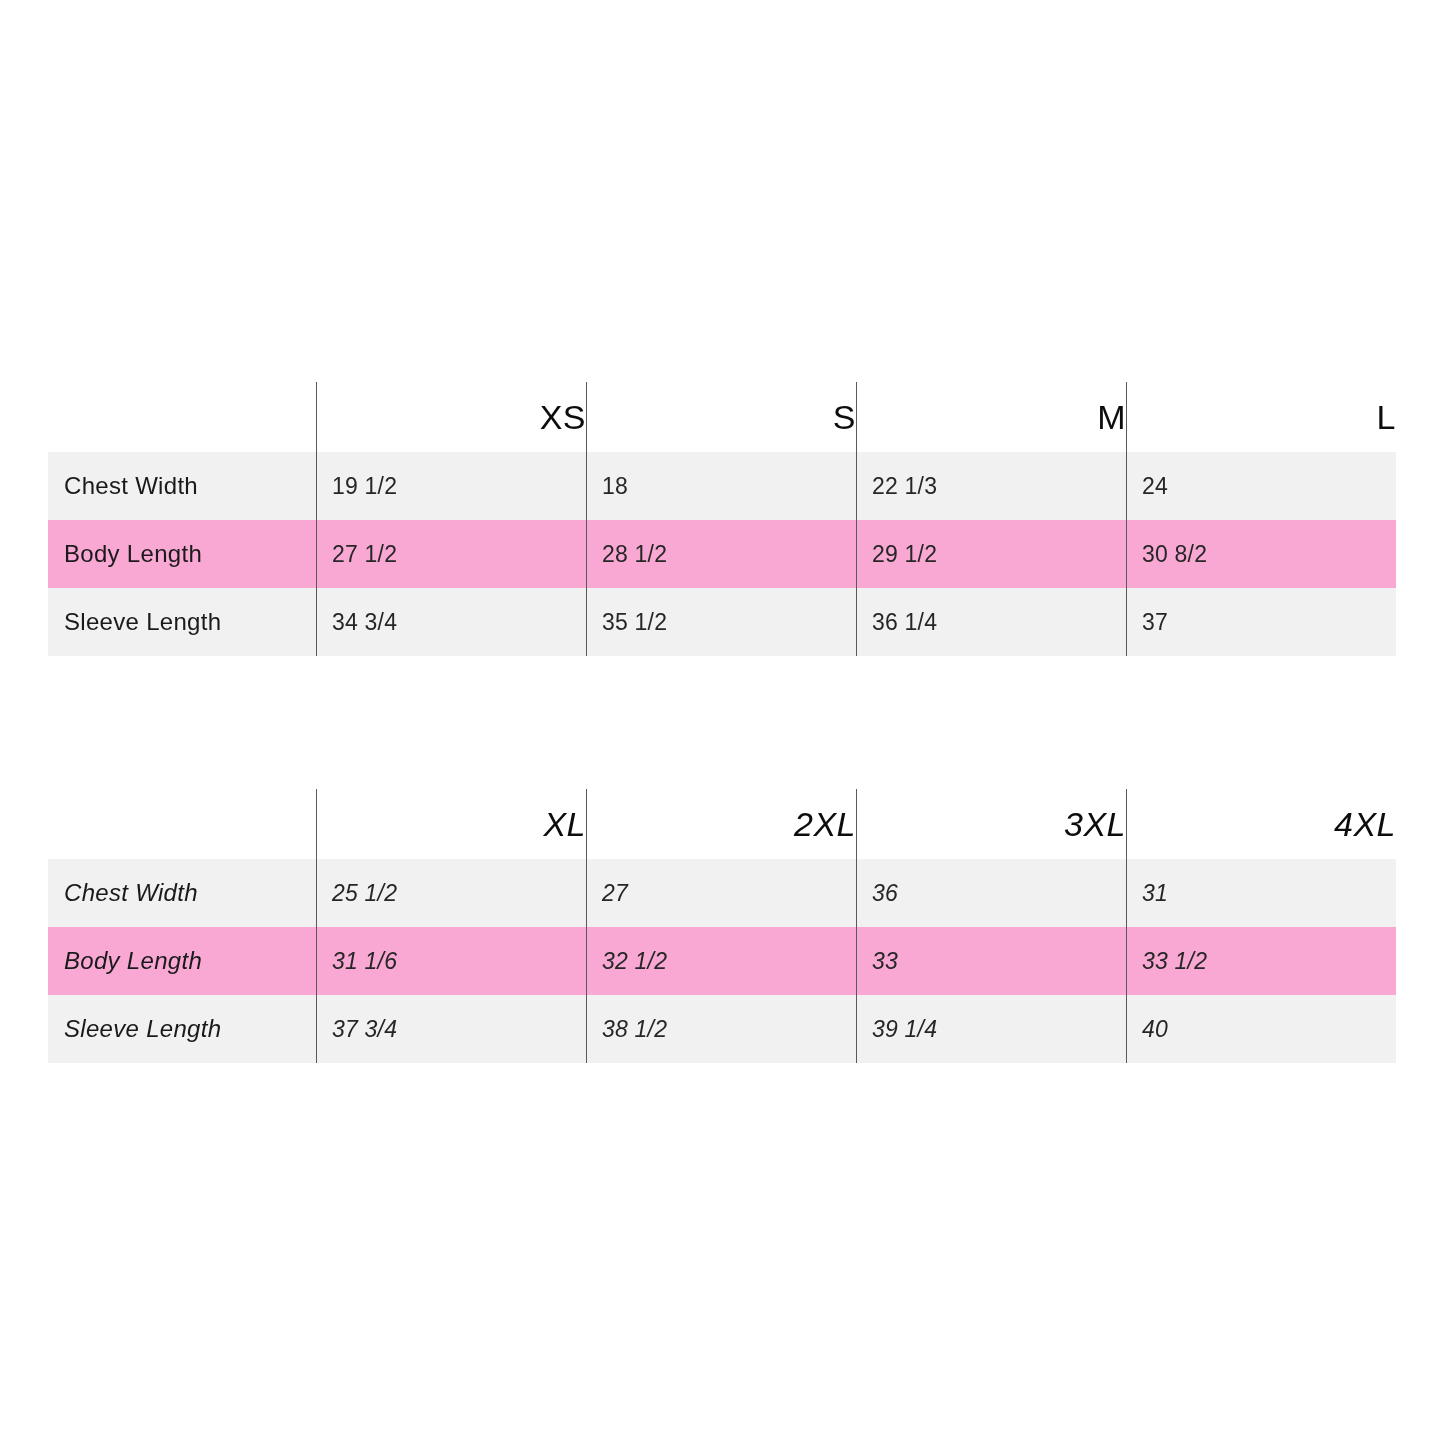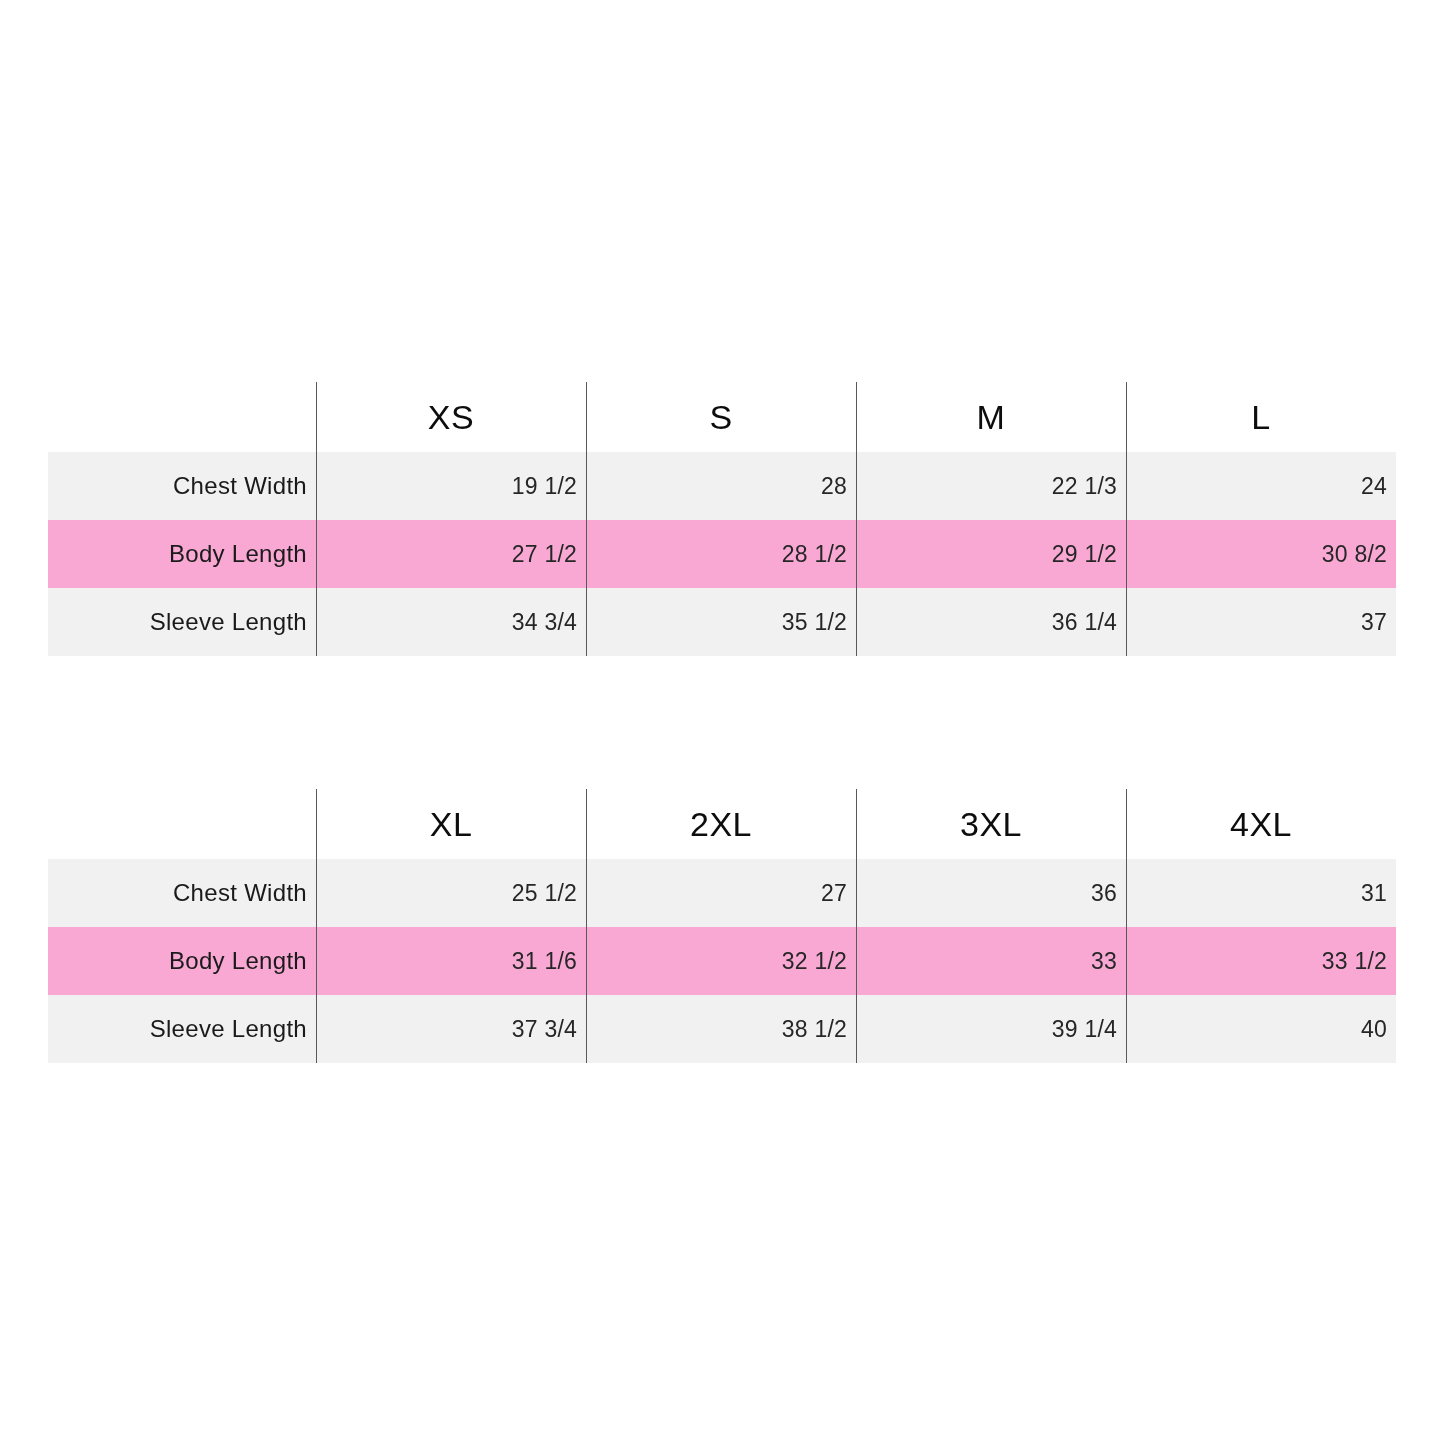--- a/index.html
+++ b/index.html
@@ -24,21 +24,21 @@
     background: #ffffff;
   }
 
   
   .size-table {
     position: absolute;
     left: 48px;
     width: 1348px;          
   }
   .size-table.table-1 { top: 382px; }
-  .size-table.table-2 { top: 789px; }
+  .size-table.table-2 { top: 789px; font-style: italic; }
 
   .table-grid {
     position: relative;
     width: 100%;
     border-collapse: collapse;
     table-layout: fixed;
   }
 
   
   .thead-row {
@@ -49,42 +49,42 @@
   }
 
   .th-label {
     width: 268px;           
   }
   .th-size {
     width: 270px;
   }
 
   .th-cell {
-    text-align: center;
+    text-align: right;
     vertical-align: middle;
     font-size: 34px;
     font-weight: 400;
     letter-spacing: 0.5px;
     color: #0d0d0d;
     padding: 0;
     line-height: 1;
   }
 
   
   .tbody-row { height: 68px; }
   .tbody-row.shaded .td-cell { background: #f1f1f1; }
   .tbody-row.plain  .td-cell { background: #f9a8d4; }
 
   .td-cell {
-    text-align: right;
+    text-align: left;
     vertical-align: middle;
     font-size: 23px;
     font-weight: 400;
     color: #262626;
-    padding: 9px;
+    padding: 16px;
     line-height: 1;
     letter-spacing: 0.2px;
   }
   .td-cell.row-label {
     font-size: 24px;
     color: #1a1a1a;
     letter-spacing: 0.3px;
   }
 
   
@@ -121,21 +121,21 @@
           <th class="th-cell th-size">XS</th>
           <th class="th-cell th-size">S</th>
           <th class="th-cell th-size">M</th>
           <th class="th-cell th-size">L</th>
         </tr>
       </thead>
       <tbody>
         <tr class="tbody-row shaded">
           <td class="td-cell row-label">Chest Width</td>
           <td class="td-cell">19 1/2</td>
-          <td class="td-cell">28</td>
+          <td class="td-cell">18</td>
           <td class="td-cell">22 1/3</td>
           <td class="td-cell">24</td>
         </tr>
         <tr class="tbody-row plain">
           <td class="td-cell row-label">Body Length</td>
           <td class="td-cell">27 1/2</td>
           <td class="td-cell">28 1/2</td>
           <td class="td-cell">29 1/2</td>
           <td class="td-cell">30 8/2</td>
         </tr>

